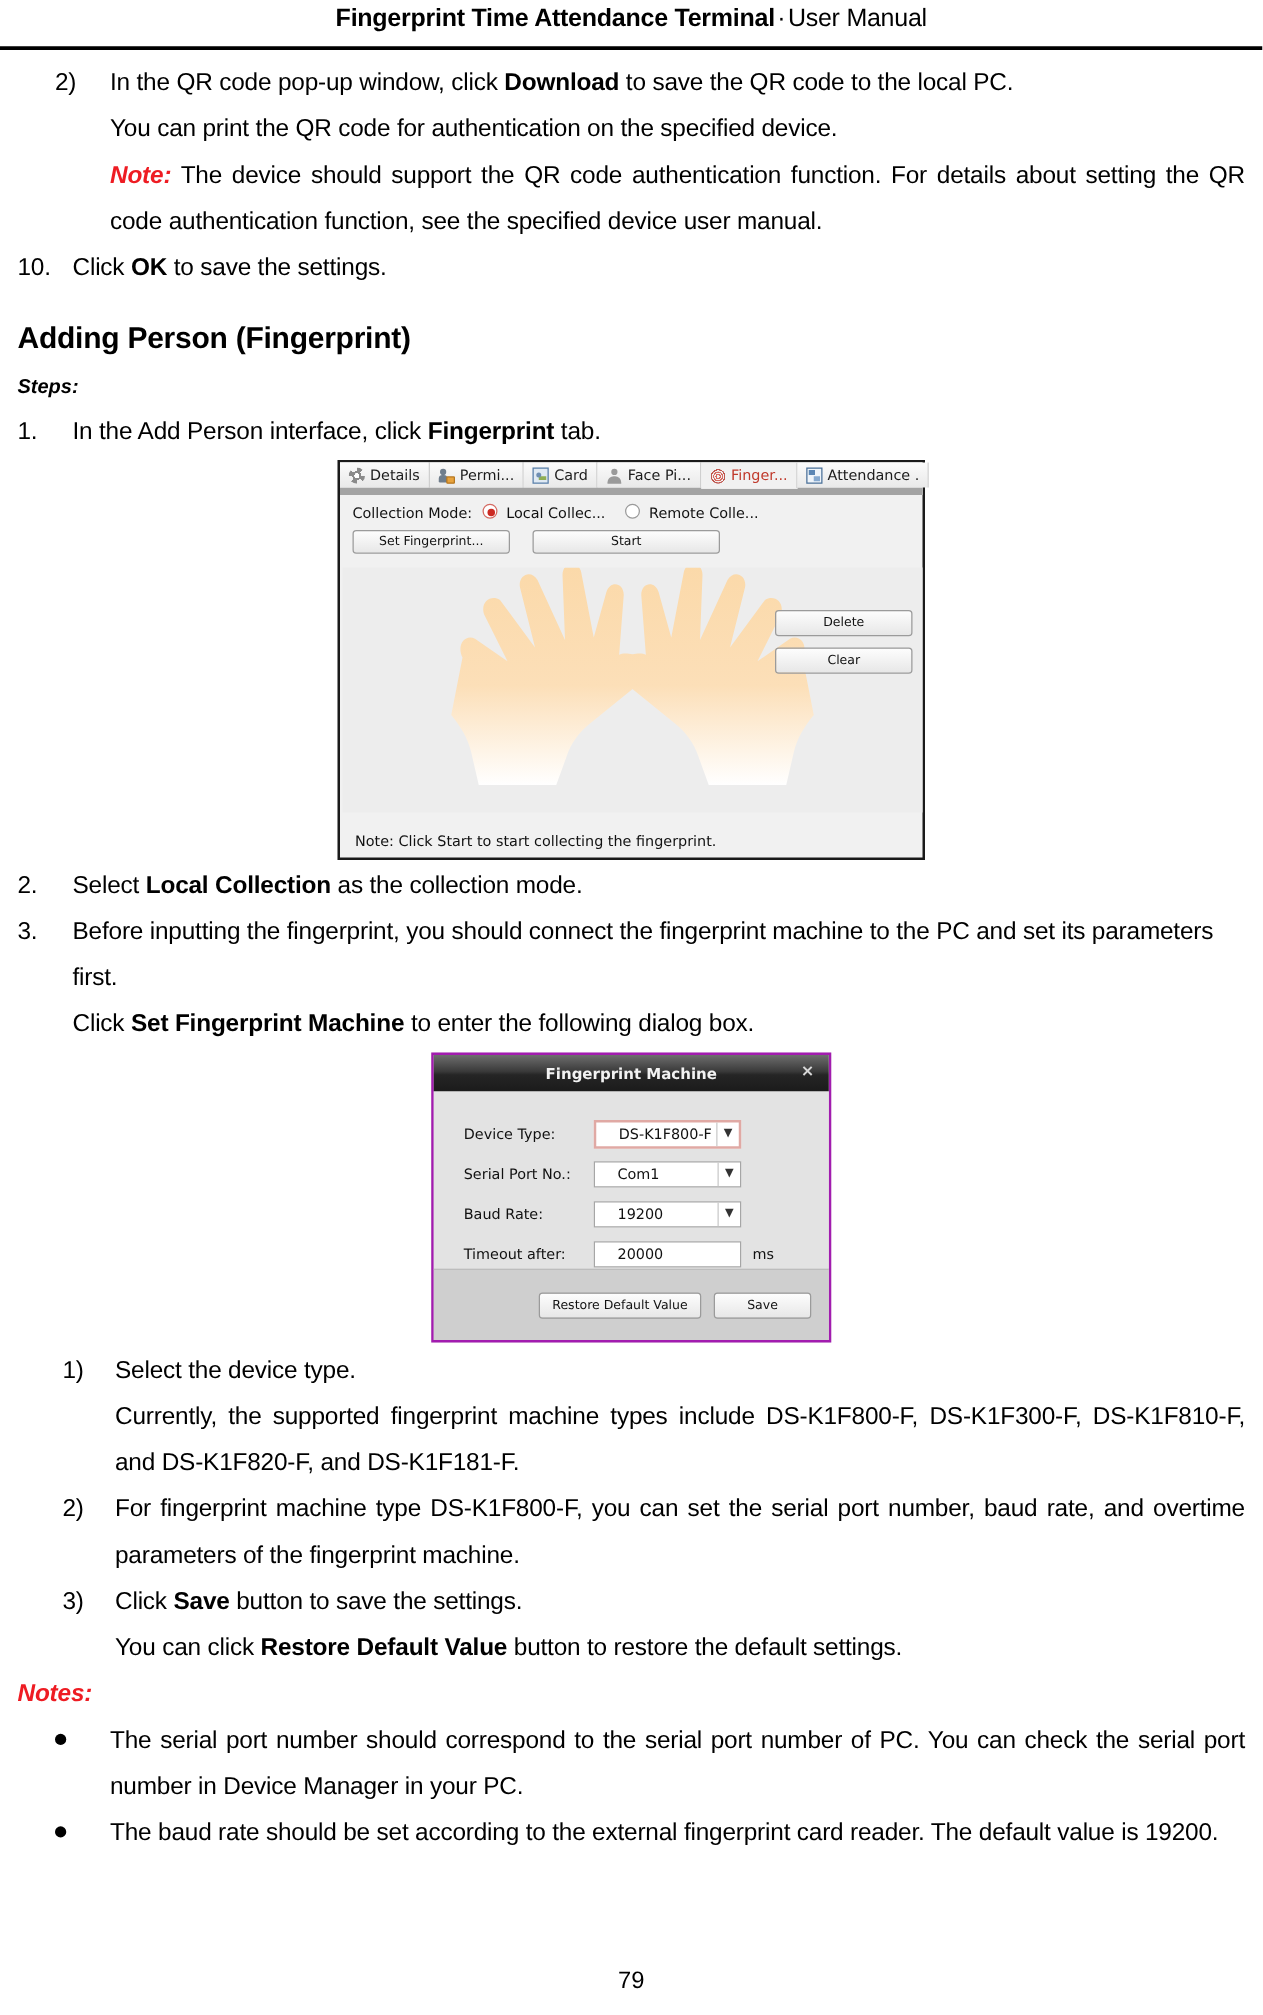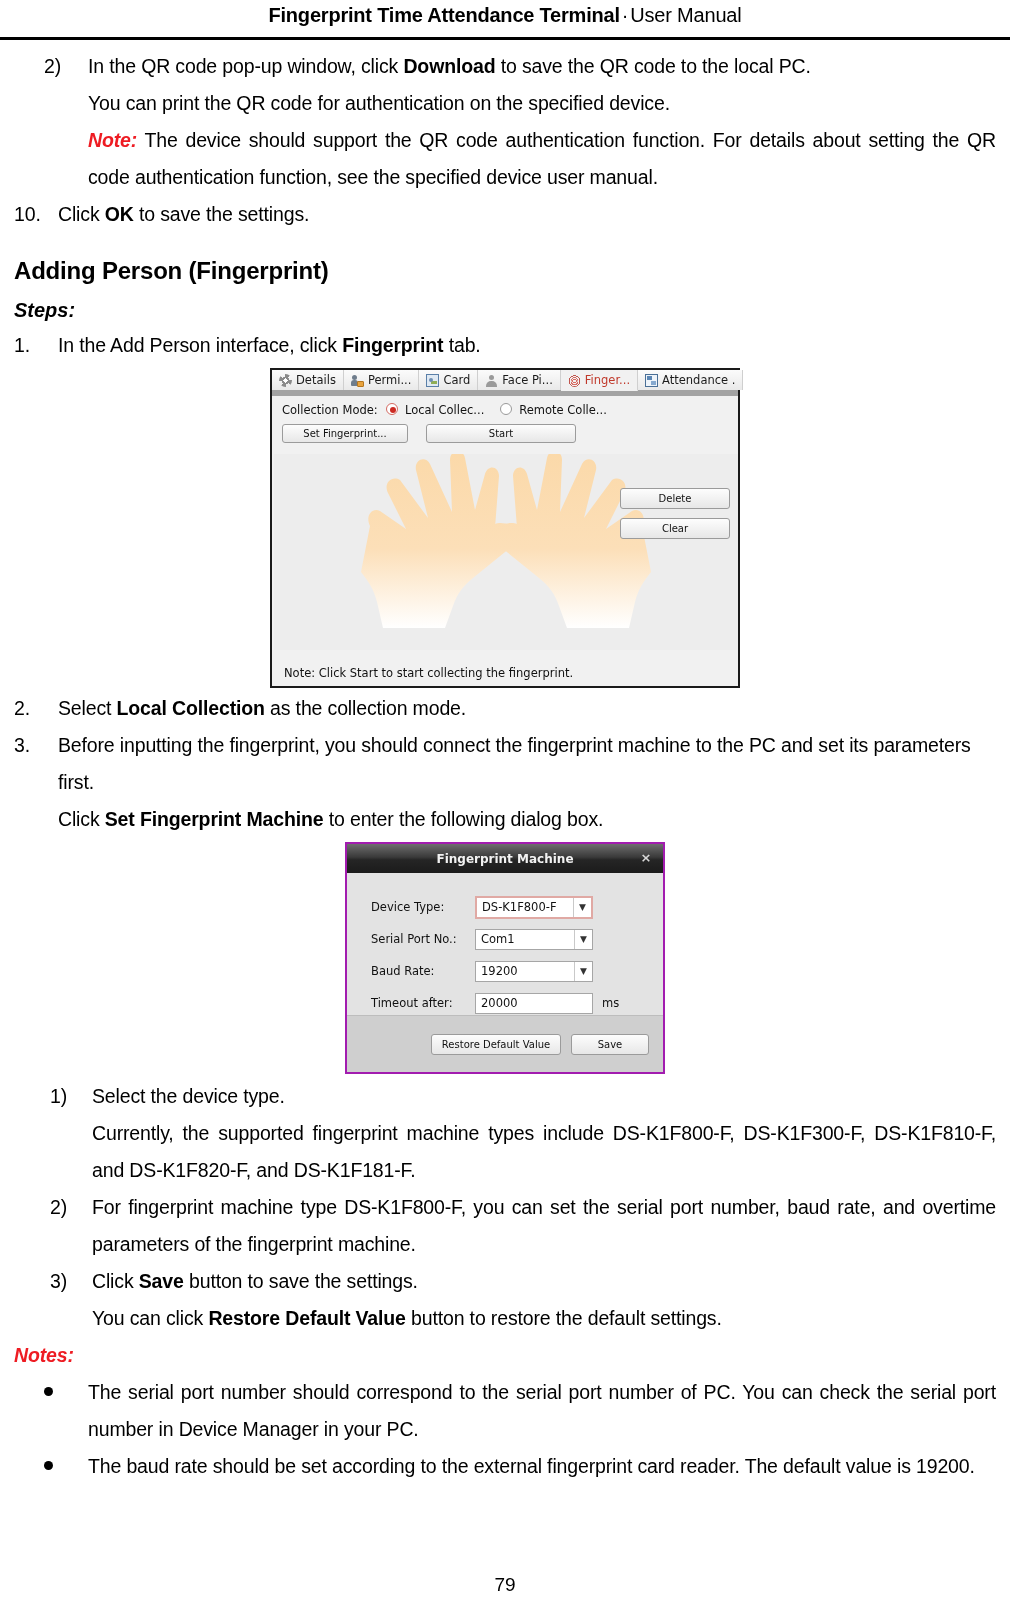--- a/index.html
+++ b/index.html
@@ -54,21 +54,21 @@
 
   .just{ text-align:justify; text-justify:inter-word; }
 
   b, .b{ font-weight:bold; }
   .note-red{ color:#ee1c23; font-weight:bold; font-style:italic; }
 
   .h2{
     font-size:24px; font-weight:bold; line-height:40px;
     margin-top:18px; margin-bottom:2px; letter-spacing:-0.2px;
   }
-  .steps-label{ font-size:20px; font-weight:bold; font-style:italic; line-height:34px; }
+  .steps-label{ font-size:16px; font-weight:bold; font-style:italic; line-height:34px; }
 
   .bullet-li{ display:flex; align-items:flex-start; padding-left:30px; }
   .bullet-li .bdot{ flex:0 0 auto; width:44px; font-size:17px; line-height:37px; }
   .bullet-li .body{ flex:1 1 auto; }
   .dot{
     display:inline-block; width:9px; height:9px; border-radius:50%;
     background:#000; vertical-align:middle; position:relative; top:-2px;
   }
 
   
@@ -176,21 +176,21 @@
     position:absolute; right:10px; top:7px; width:14px; height:14px;
     color:#d8d8d8; font-size:13px; line-height:14px; text-align:center;
   }
   .dlg-body{ background:#e3e3e3; height:142px; padding:18px 0 0 0; }
   .frow{ display:flex; align-items:center; height:32px; padding-left:24px; }
   .frow .flabel{ width:104px; font-size:11.5px; color:#111; }
   .fld{
     height:21px; background:#fff; border:1px solid #a6a6a6;
     display:flex; align-items:center; font-size:11.5px; color:#111;
   }
-  .fld .val{ padding-left:5px; flex:1 1 auto; white-space:nowrap; }
+  .fld .val{ padding-left:18px; flex:1 1 auto; white-space:nowrap; }
   .fld .arrow{
     width:18px; border-left:1px solid #c9c9c9; text-align:center;
     color:#333; font-size:9px; line-height:19px;
   }
   .fld-select{ width:118px; }
   .fld-select.focus{ border:2px solid #e0a9a4; height:23px; }
   .fld-text{ width:118px; }
   .unit{ margin-left:9px; font-size:11.5px; }
   .dlg-foot{
     background:#cfcfcf; height:57px; display:flex; align-items:center;

